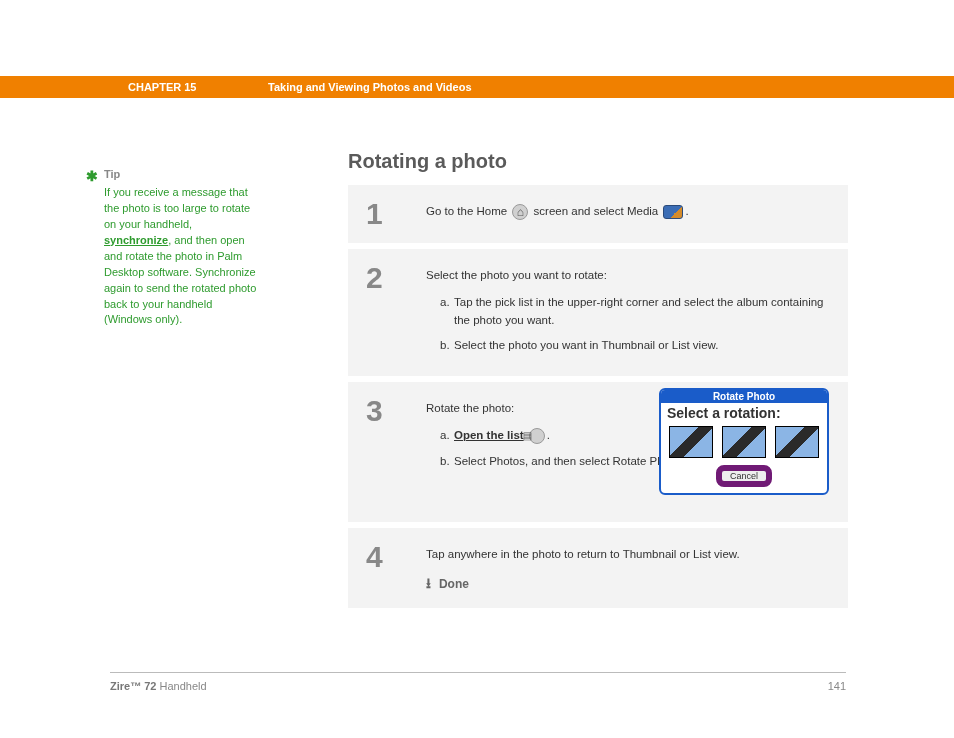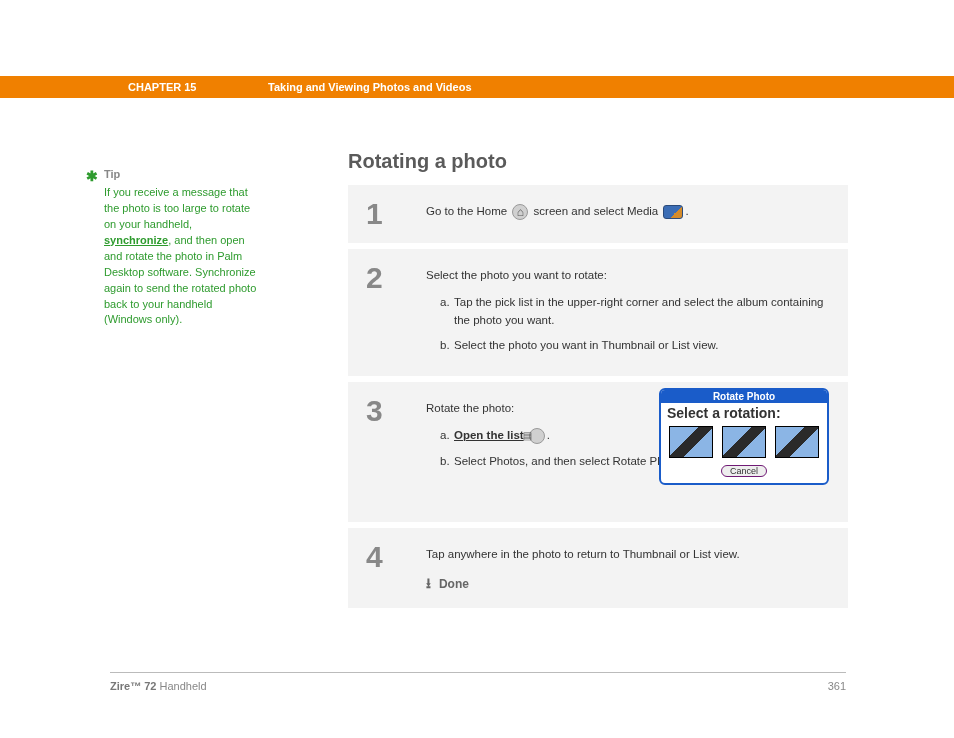--- a/index.html
+++ b/index.html
@@ -192,21 +192,21 @@
       height: 32px;
       border: 1px solid #000;
       background: linear-gradient(135deg, #8bb5e5 40%, #2a2a2a 40%, #2a2a2a 60%, #8bb5e5 60%);
     }
     .rotate-cancel {
       text-align: center;
       padding: 4px 0 6px 0;
     }
     .cancel-btn {
       display: inline-block;
-      border: 1px solid #701a75;
+      border: 6px solid #701a75;
       border-radius: 8px;
       padding: 0 8px;
       font-size: 9px;
       background: #eee;
     }
     .footer-line {
       position: absolute;
       left: 110px;
       right: 108px;
       top: 672px;
@@ -295,14 +295,14 @@
       </div>
     </div>
   </div>
 </div>
 
 <div class="footer-line"></div>
 <div class="footer">
   <div class="footer-left">
     <span class="bold">Zire™ 72</span><span> Handheld</span>
   </div>
-  <div>361</div>
+  <div>141</div>
 </div>
 
 </body></html>

